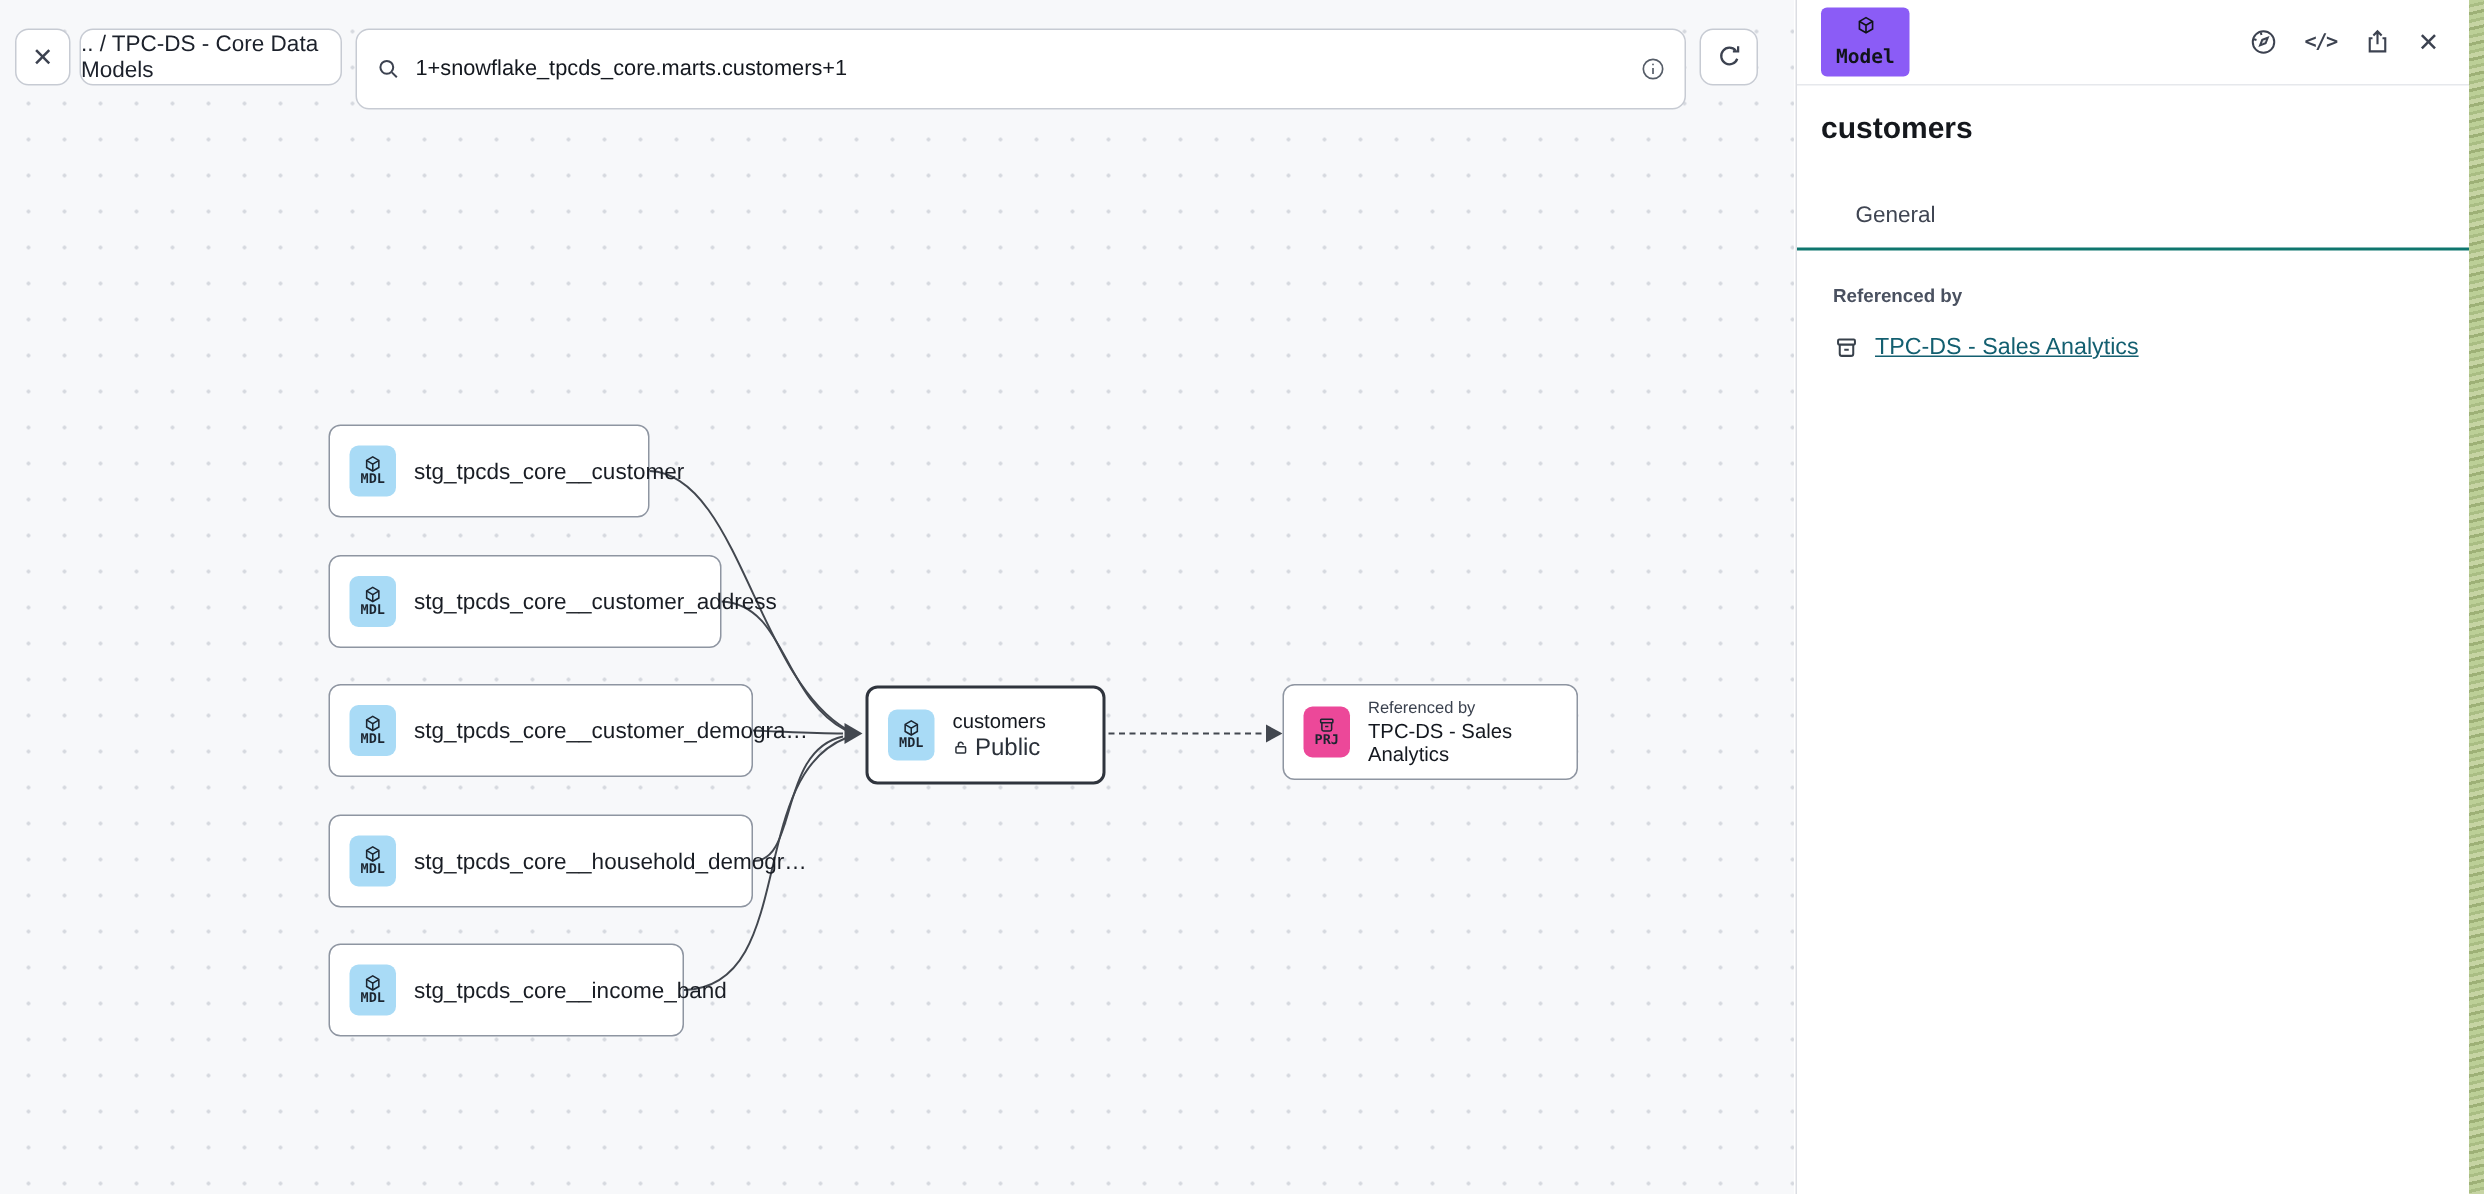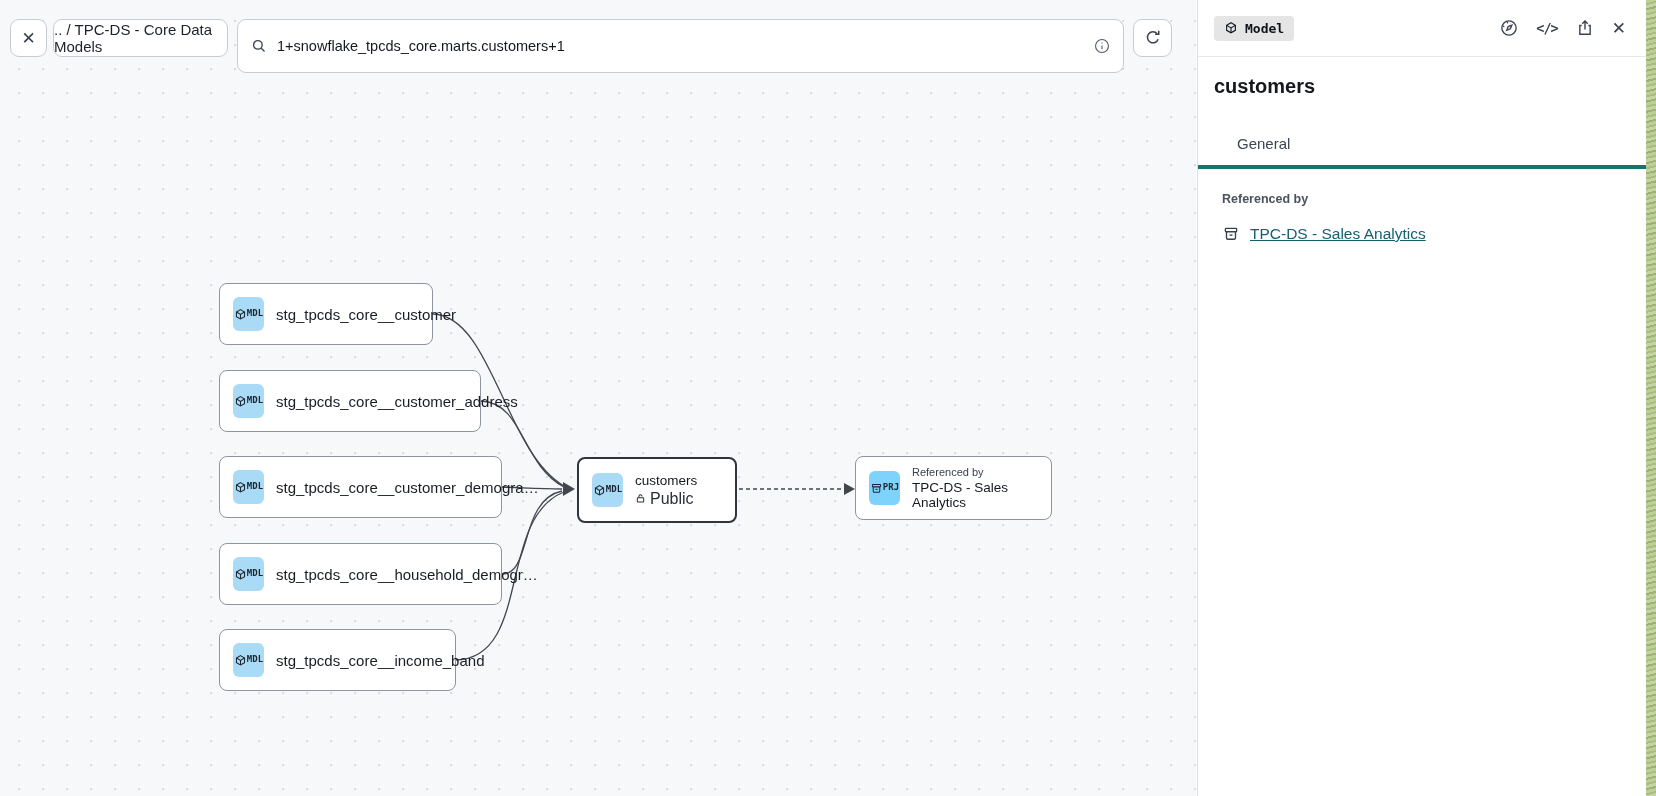--- a/index.html
+++ b/index.html
@@ -33,27 +33,27 @@
   .icon18 { width:18px; height:18px; display:block; }
   .icon20 { width:20px; height:20px; display:block; }
 
   
   .node {
     position:absolute; background:#fff; border:1px solid #8e95a1; border-radius:8px;
     display:flex; align-items:center; padding-left:13px; gap:12px; cursor:pointer;
   }
   .nbadge {
     width:31px; height:34px; border-radius:6px; flex:none;
-    display:flex; flex-direction:row; align-items:center; justify-content:center;
+    display:flex; flex-direction:column; align-items:center; justify-content:center;
     font-family:"DejaVu Sans Mono", monospace; font-size:9px; font-weight:bold;
     color:#1c2530; line-height:1.1;
   }
   .nbadge svg { width:13px; height:13px; }
   .badge-mdl { background:#a9dbf6; }
-  .badge-prj { background:#7dd3fc; }
+  .badge-prj { background:#ec4899; }
   .node-label { font-size:15px; color:#191d24; white-space:nowrap; }
 
   .n1 { left:219px; top:283px; width:214px; height:62px; }
   .n2 { left:219px; top:370px; width:262px; height:62px; }
   .n3 { left:219px; top:456px; width:283px; height:62px; }
   .n4 { left:219px; top:543px; width:283px; height:62px; }
   .n5 { left:219px; top:629px; width:237px; height:62px; }
 
   .node-selected { left:577px; top:457px; width:160px; height:66px;
     border:2px solid #2f343d; z-index:2; }
@@ -69,35 +69,35 @@
   .panel {
     position:absolute; left:1197px; top:0; width:449px; height:796px;
     background:#fff; border-left:1px solid #dcdee3;
   }
   .panel-header {
     height:57px; border-bottom:1px solid #e6e8ec;
     display:flex; align-items:center; justify-content:space-between; padding:0 20px 0 16px;
   }
   .chip {
     display:inline-flex; align-items:center; gap:7px;
-    background:#e5e5e5; border-radius:4px; padding:5px 10px;
-    font-family:"DejaVu Sans Mono", monospace; font-size:13px; font-weight:bold; color:#101419;
+    background:#8b5cf6; border-radius:4px; padding:5px 10px;
+    font-family:"DejaVu Sans Mono", monospace; font-size:13px; font-weight:bold; color:#101419;flex-direction:column;
   }
   .chip svg { width:14px; height:14px; }
   .hicons { display:flex; align-items:center; gap:17px; color:#3c4250; }
   .hicons .code { font-family:"DejaVu Sans Mono", monospace; font-size:13.5px; font-weight:bold;
     letter-spacing:-1px; cursor:pointer; }
   .hicons svg, .hicons span { cursor:pointer; }
   .hicons .x { font-size:17px; }
 
   .panel-main { padding-top:18px; }
   .ptitle { font-size:20px; font-weight:bold; color:#15181d; padding:0 16px; }
   .psub { font-size:13.5px; color:#272c35; padding:0 16px; margin-top:9px; }
 
-  .tabs { display:flex; margin-top:27px; border-bottom:4px solid #0f766e; padding-left:16px;flex-direction:column; }
+  .tabs { display:flex; margin-top:27px; border-bottom:2px solid #0f766e; padding-left:16px;flex-direction:column; }
   .tab { padding:10px 23px 11px; font-size:15px; color:#3f4552;
     border-bottom:3px solid transparent; margin-bottom:-1px; cursor:pointer;
     display:flex; align-items:center; gap:9px; }
   .tab.active { color:#135f70; font-weight:bold; border-bottom-color:#135f70; }
   .tab-badge { background:#135f70; color:#fff; font-size:11.5px; font-weight:bold;
     min-width:25px; height:17px; border-radius:9px; display:inline-flex;
     align-items:center; justify-content:center; padding:0 6px; }
 
   .section { padding:23px 16px 0 24px; }
   .section-label { font-size:12.5px; font-weight:bold; color:#4a5160; }

